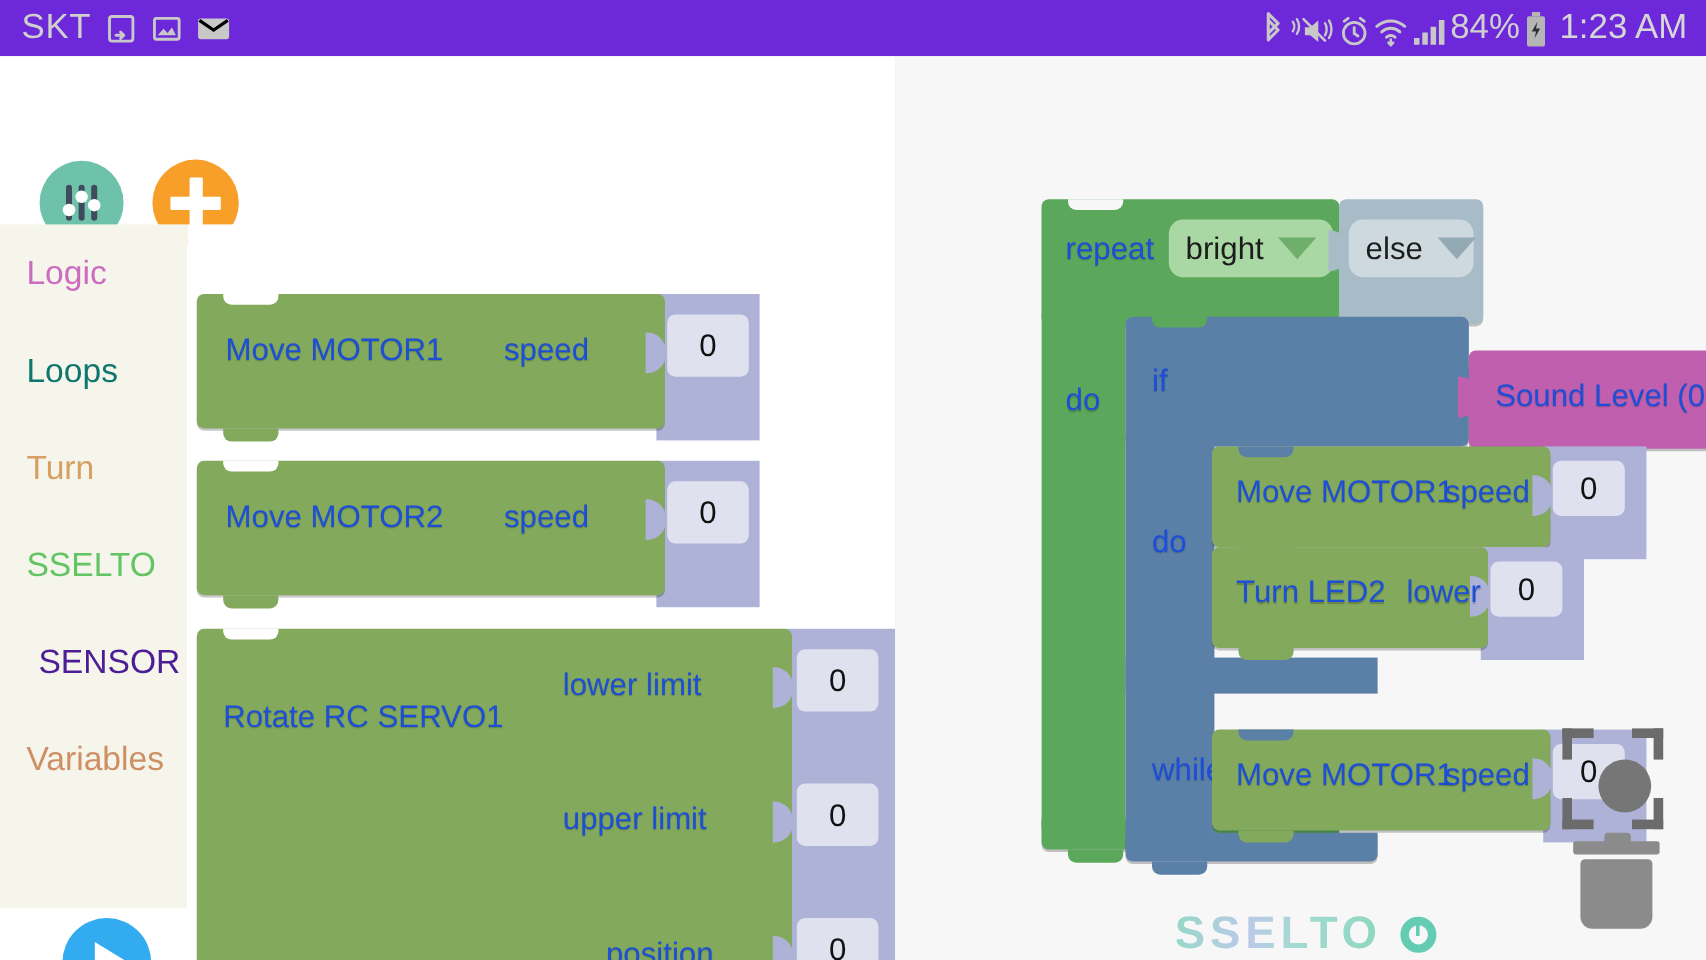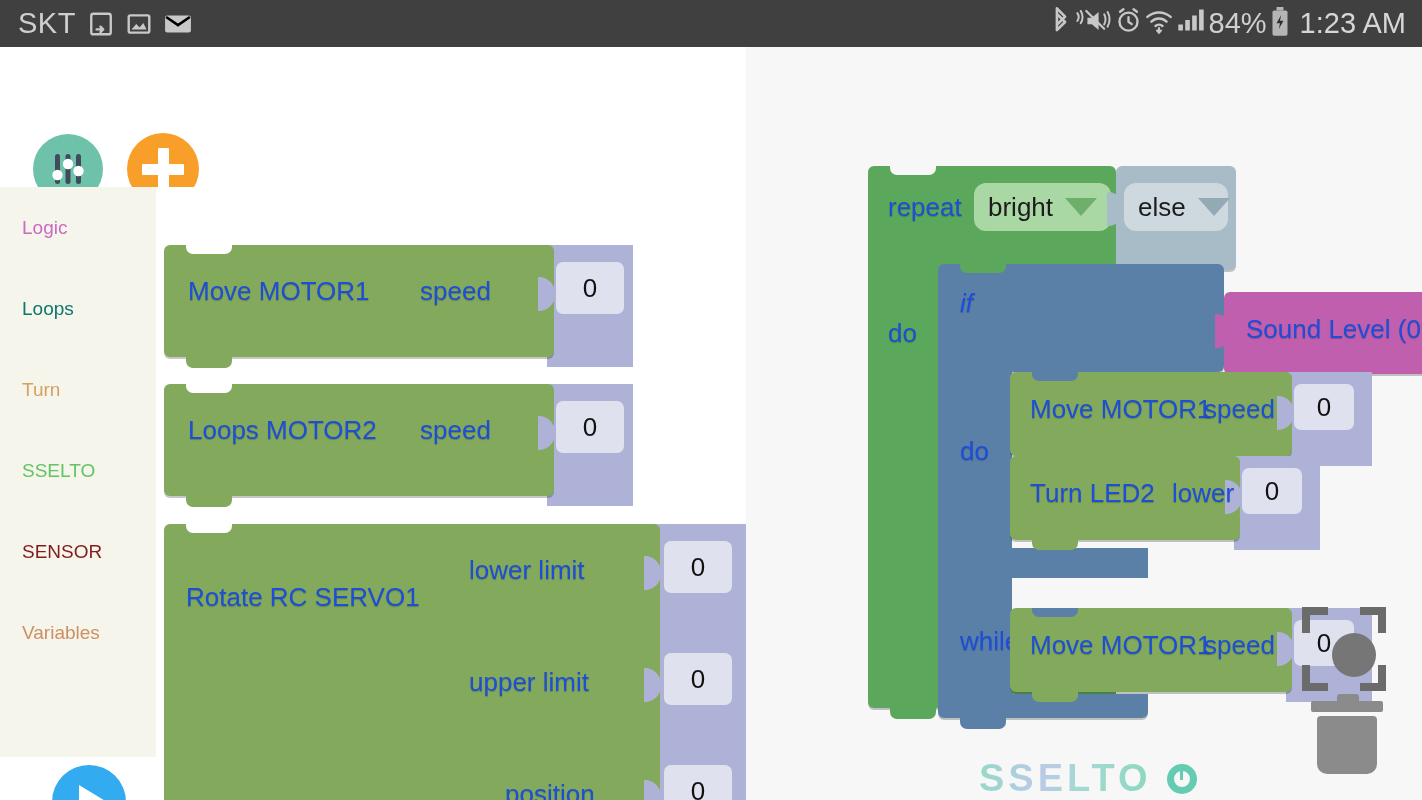--- a/index.html
+++ b/index.html
@@ -7,27 +7,27 @@
     width: 1422px; height: 800px;
     overflow: hidden;
     font-family: "Liberation Sans", sans-serif;
     background: #ffffff;
   }
 
   
   #status-bar {
     position: absolute; left: 0; top: 0;
     width: 1422px; height: 47px;
-    background: #404040;
+    background: #6d28d9;
     display: flex; align-items: center;
     color: #c8c8c8;
   }
   .sb-left { display: flex; align-items: center; gap: 12px; padding-left: 18px; }
   .sb-carrier { font-size: 29px; font-weight: 400; letter-spacing: 0.5px; color: #cfcfcf; }
-  .sb-right { margin-left: auto; display: flex; align-items: flex-start; gap: 3px; padding-right: 16px; }
+  .sb-right { margin-left: auto; display: flex; align-items: flex-end; gap: 3px; padding-right: 16px; }
   .sb-ico { display: inline-flex; align-items: center; justify-content: center; }
   .sb-batt { font-size: 29px; color: #cfcfcf; letter-spacing: 0; }
   .sb-time { font-size: 29px; color: #d6d6d6; margin-left: 7px; }
 
   
   #app { position: absolute; left: 0; top: 47px; width: 1422px; height: 753px; background:#fff; }
 
   
   #toolbar { position: absolute; left: 0; top: 0; width: 746px; height: 137px; background: #ffffff; }
   #btn-settings {
@@ -51,21 +51,21 @@
   }
   #btn-list { left: 1199px; top: 27px; width: 88px; height: 88px; border: 7px solid #f45fb4; }
   #btn-search { left: 1311px; top: 29px; width: 86px; height: 86px; border: 6px solid #c7c7c7; }
 
   
   #category-strip {
     position:absolute; left:0; top:140px; width:156px; height:570px;
     background:#f5f5ec;
   }
   .cat-item {
-    position:absolute; left:22px; font-size:19px; line-height:30px; white-space:nowrap;
+    position:absolute; left:22px; font-size:28px; line-height:30px; white-space:nowrap;
   }
   #palette-area {
     position:absolute; left:156px; top:140px; width:590px; height:613px;
     background:#ffffff; overflow:hidden;
   }
   #btn-run {
     position:absolute; left:52px; top:718px; width:74px; height:74px;
     border-radius:50%; background:#33abf0;
     display:flex; align-items:center; justify-content:center;
   }
@@ -266,21 +266,21 @@
       <circle cx="19" cy="18" r="12" fill="none" stroke="#c7c7c7" stroke-width="6"></circle>
       <path d="M28 27l10 11" stroke="#c7c7c7" stroke-width="6" stroke-linecap="round"></path>
     </svg>
   </div>
 
   <div id="category-strip">
     <div class="cat-item" style="top: 26px; color: rgb(204, 107, 192);"><span>Logic</span></div>
     <div class="cat-item" style="top: 107px; color: #0f766e;"><span>Loops</span></div>
     <div class="cat-item" style="top: 188px; color: rgb(214, 160, 98);"><span>Turn</span></div>
     <div class="cat-item" style="top: 269px; color: rgb(99, 196, 99);"><span>SSELTO</span></div>
-    <div class="cat-item" style="top: 350px; color: #7f1d1d;"><span>SENSOR</span></div>
+    <div class="cat-item" style="top: 350px; color: #4c1d95; margin-left: 10px;"><span>SENSOR</span></div>
     <div class="cat-item" style="top: 431px; color: rgb(205, 143, 99);"><span>Variables</span></div>
   </div>
 
   <div id="btn-run">
     <span class="play-tri"></span>
   </div>
 
   <div id="palette-area">
 
     <div class="blk" style="left:8px; top:58px;">
@@ -297,21 +297,21 @@
         </div>
     </div>
 
     <div class="blk" style="left:8px; top:197px;">
       <div class="sock-plate" style="left:383px; top:0; width:86px; height:122px;"></div>
       <div class="blk-body" style="left:0; top:0; width:390px; height:112px; background:#82a95c;">
         <div class="notch-top" style="background:#ffffff;"></div>
       </div>
       <div class="notch-bot" style="left:22px; top:112px; width:46px; height:11px; background:#82a95c;"></div>
       <div class="puz" style="left:374px; top:32px;"></div>
-      <span class="blk-label" style="left:24px; top:31px;">Loops MOTOR2</span>
+      <span class="blk-label" style="left:24px; top:31px;">Move MOTOR2</span>
       <span class="blk-label" style="left:256px; top:31px;">speed</span>
       <div class="sock-field" style="left:392px; top:17px; width:68px; height:52px;">
           <span>0</span>
         </div>
     </div>
 
     <div class="blk" style="left:8px; top:337px;">
       <div class="sock-plate" style="left:490px; top:0; width:92px; height:420px;"></div>
       <div class="blk-body" style="left:0; top:0; width:496px; height:418px; background:#82a95c;">
         <div class="notch-top" style="background:#ffffff;"></div>
@@ -368,21 +368,21 @@
 
     <div class="blk" style="left:192px; top:217px;">
       <div class="blk-body" style="left:0; top:0; width:286px; height:108px; background:#5b80a8;">
         <div class="notch-top" style="background:#5ba85c;"></div>
       </div>
       <div class="blk-body" style="left:0; top:100px; width:74px; height:340px; background:#5b80a8; box-shadow:none; border-radius:0;"></div>
       <div class="blk-body" style="left:0; top:284px; width:210px; height:30px; background:#5b80a8; box-shadow:none; border-radius:0;"></div>
       <div class="blk-body" style="left:0; top:430px; width:210px; height:24px; background:#5b80a8; border-radius:0 0 6px 6px;"></div>
       <div class="notch-bot" style="left:22px; top:454px; width:46px; height:11px; background:#5b80a8;"></div>
 
-      <span class="blk-label" style="left:22px; top:24px;font-style:italic;">if</span>
+      <span class="blk-label" style="left:22px; top:38px;">if</span>
       <span class="blk-label" style="left:22px; top:172px;">do</span>
       <span class="blk-label" style="left:22px; top:362px;">while</span>
 
       <div class="puz" style="left:270px; top:34px; background:#5b80a8;"></div>
 
       <div class="blk" style="left:286px; top:28px;">
         <div class="blk-body" style="left:0; top:0; width:340px; height:82px; background:#bf5fae;"></div>
         <div class="puz" style="left:-9px; top:22px; background:#bf5fae;"></div>
         <span class="blk-label" style="left:22px; top:22px;">Sound Level (0% ~ 100</span>
       </div>

